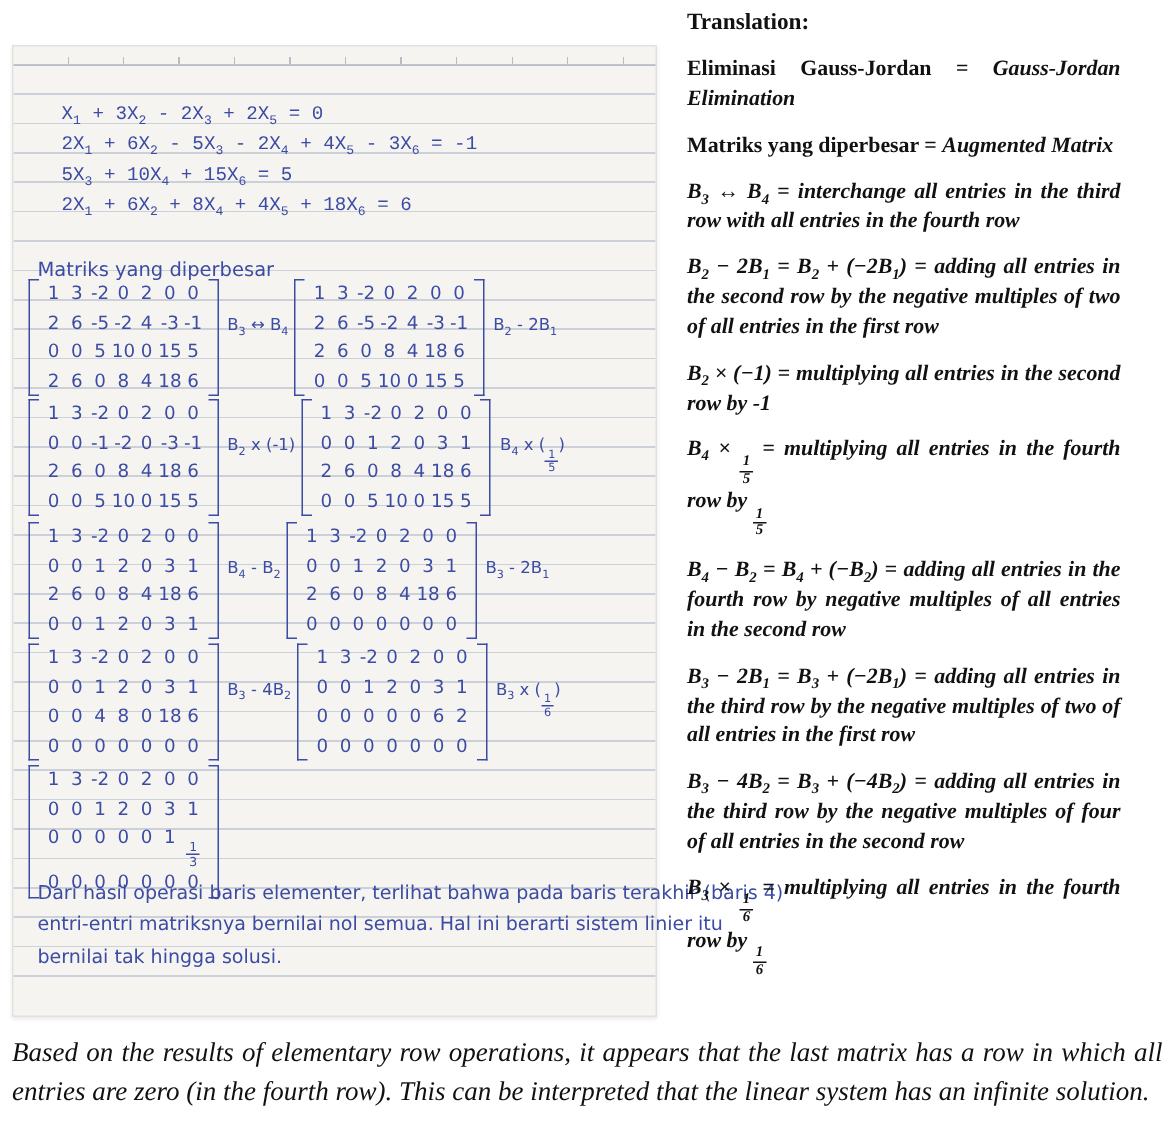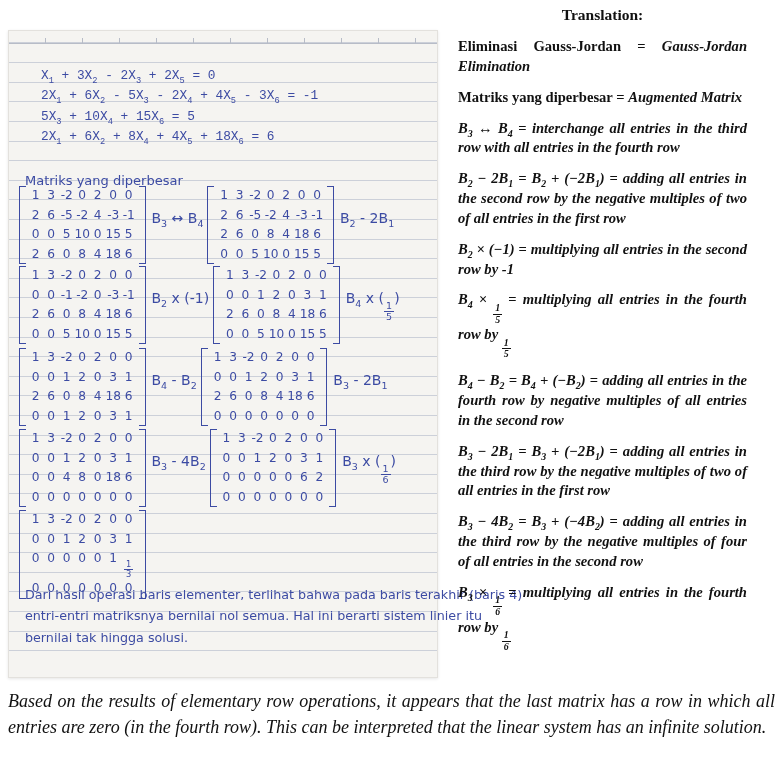--- a/index.html
+++ b/index.html
@@ -33,26 +33,26 @@
     color:#3c4ba3;font-family:"DejaVu Sans",sans-serif;
   }
   .matrix{display:flex;align-items:stretch;}
   .mgrid{
     display:grid;grid-template-columns:repeat(7,15.5px);
     font-size:12.2px;line-height:19.5px;text-align:center;white-space:nowrap;
   }
   .br{width:6px;border:1.5px solid #3c4ba3;}
   .br.l{border-right:0;margin-right:2px;}
   .br.r{border-left:0;margin-left:2px;}
-  .mlabel{font-size:14px;margin:24px 4px 0 6px;white-space:nowrap;}
+  .mlabel{font-size:11px;margin:24px 4px 0 6px;white-space:nowrap;}
   #conclusion{top:556px;left:16px;font-size:12.7px;}
   #conclusion .cl{height:21.4px;white-space:nowrap;}
   
   .tpanel{position:absolute;left:458px;top:6px;width:289px;}
-  .theading{font-weight:bold;font-size:15.5px;margin:0 0 13px 0;text-align:center;}
+  .theading{font-weight:bold;font-size:15.5px;margin:0 0 13px 0;}
   .titem{margin:0 0 11px 0;font-size:14.6px;line-height:1.36;text-align:justify;font-weight:bold;}
   .lhs.math{font-style:italic;}
   .rhs{font-style:italic;}
   
   #footer{
     position:absolute;left:8px;top:688px;width:767px;
     font-style:italic;font-size:18px;line-height:1.45;text-align:justify;
   }
   sub{font-size:.68em;line-height:0;}
   .vf{

